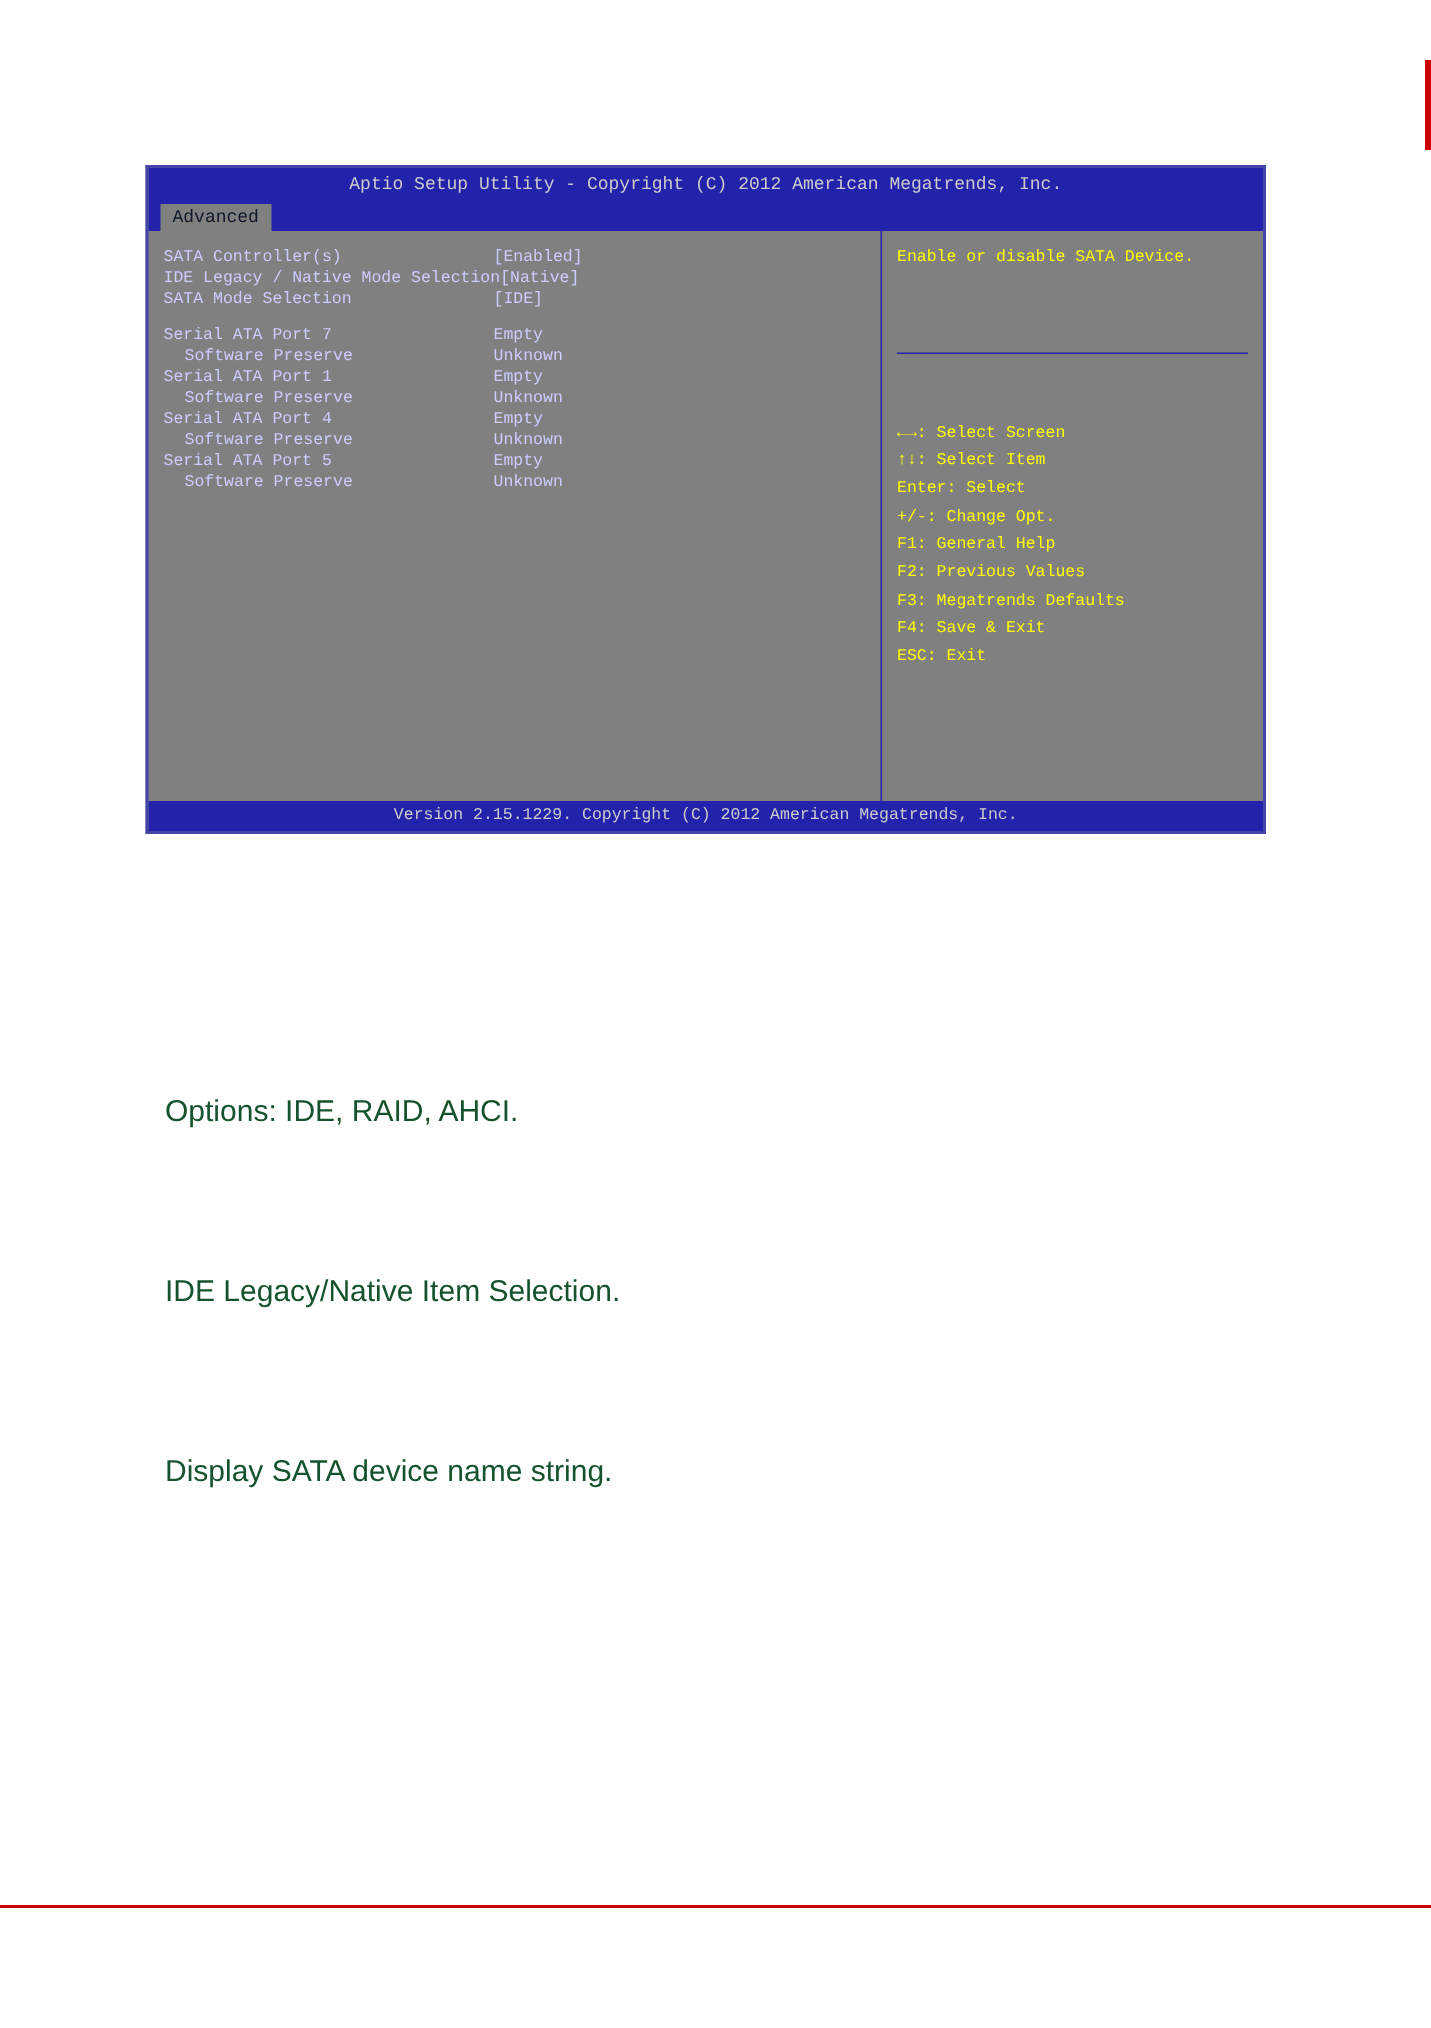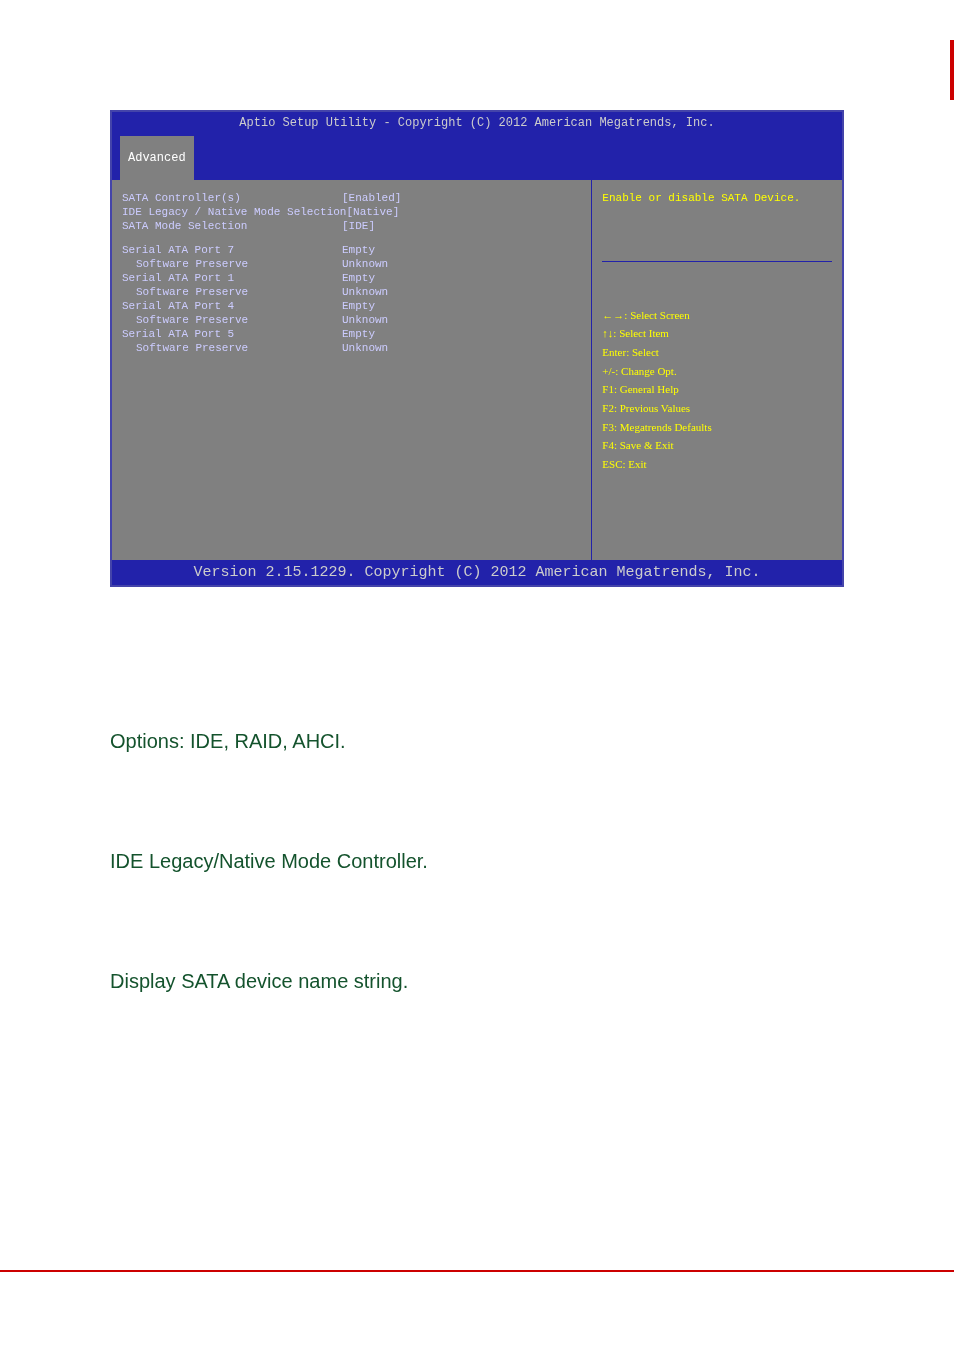--- a/index.html
+++ b/index.html
@@ -19,21 +19,21 @@
       right: 0;
       width: 4px;
       height: 60px;
       background: #cc0000;
     }
 
     
     .bios-container {
       position: absolute;
       top: 110px;
-      left: 110px;
+      left: 97px;
       right: 110px;
       background: #808080;
       border: 2px solid #4444aa;
     }
 
     
     .bios-title-bar {
       background: #2222aa;
       color: #cccccc;
       font-family: 'Courier New', Courier, monospace;
@@ -44,24 +44,24 @@
 
     
     .bios-tabs {
       background: #2222aa;
       padding: 2px 8px 0 8px;
       display: flex;
     }
 
     .bios-tab {
       background: #808080;
-      color: #ffffff;
+      color: #0f172a;
       font-family: 'Courier New', Courier, monospace;
       font-size: 12px;
-      padding: 15px 8px;
+      padding: 2px 8px;
       cursor: pointer;
     }
 
     
     .bios-content {
       display: flex;
       min-height: 380px;
     }
 
     
@@ -89,21 +89,21 @@
     }
 
     .bios-divider {
       border: none;
       border-top: 1px solid #2222aa;
       margin: 8px 0;
     }
 
     .bios-keys {
       color: #ffff00;
-      font-family: Liberation Serif, serif;
+      font-family: Liberation Mono, monospace;
       font-size: 11px;
       line-height: 1.7;
     }
 
     
     .setting-row {
       display: flex;
       margin-bottom: 2px;
     }
 
@@ -126,21 +126,21 @@
 
     .setting-spacer {
       height: 10px;
     }
 
     
     .bios-footer {
       background: #2222aa;
       color: #cccccc;
       font-family: 'Courier New', Courier, monospace;
-      font-size: 15px;
+      font-size: 11px;
       text-align: center;
       padding: 4px 8px;
     }
 
     
     .text-section {
       position: absolute;
       left: 110px;
       right: 110px;
       font-family: Arial, sans-serif;
@@ -247,16 +247,16 @@
       </div>
     </div>
 
   </div>
 
   <div class="bios-footer">Version 2.15.1229. Copyright (C) 2012 American Megatrends, Inc.</div>
 
 </div>
 
 <div class="text-section text-section-1">Options: IDE, RAID, AHCI.</div>
-<div class="text-section text-section-2">IDE Legacy/Native Mode Controller.</div>
+<div class="text-section text-section-2">IDE Legacy/Native Item Selection.</div>
 <div class="text-section text-section-3">Display SATA device name string.</div>
 
 <div class="bottom-line"></div>
 
 </body></html>

